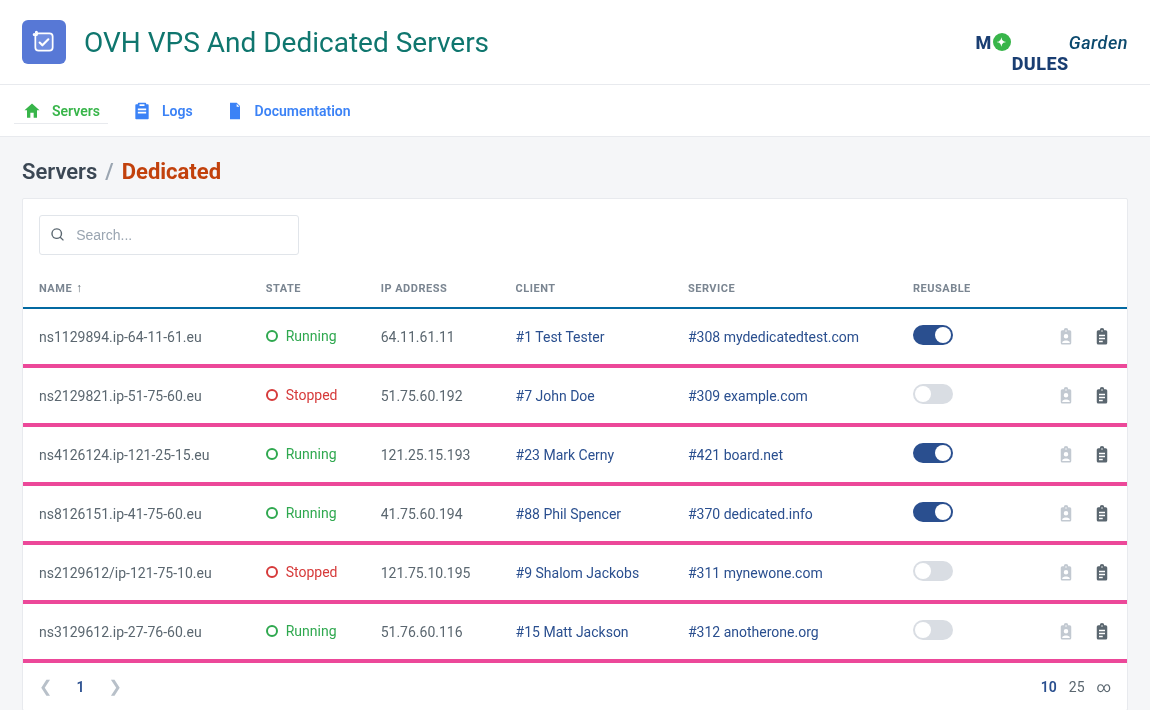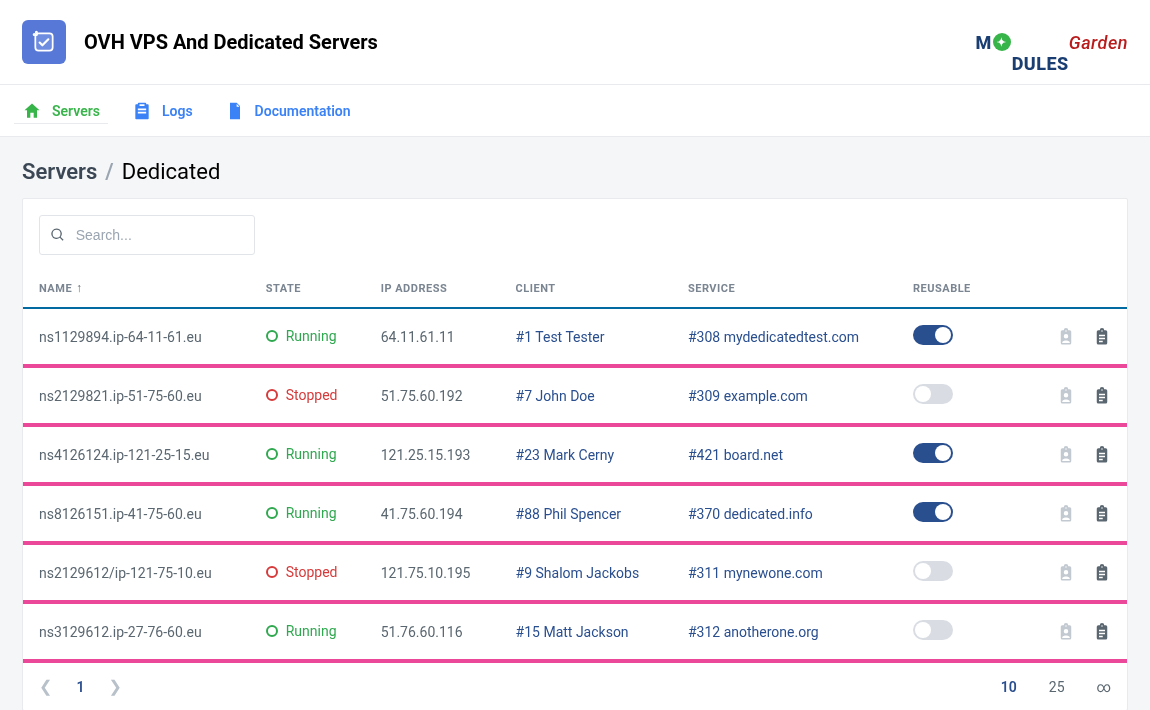--- a/index.html
+++ b/index.html
@@ -21,31 +21,31 @@
     border-bottom: 1px solid #e8eaee;
   }
   .topbar-left { display: flex; align-items: center; gap: 18px; }
   .app-icon {
     width: 44px; height: 44px;
     background: #5778d6;
     border-radius: 6px;
     display: flex; align-items: center; justify-content: center;
   }
   .app-icon svg { width: 26px; height: 26px; }
-  .app-title { font-size: 20px; font-weight: 700; color: #000000; }
+  .app-title { font-size: 28px; font-weight: 400; color: #0f766e; }
 
   .brand { display: flex; align-items: center; font-weight: 800; font-size: 18px; letter-spacing: .5px; }
   .brand .m { color: #1a3e72; }
   .brand .globe {
     display: inline-flex; width: 18px; height: 18px; border-radius: 50%;
     background: #38b54a; margin: 0 1px; align-items: center; justify-content: center;
     color: #fff; font-size: 11px; font-weight: 900;
   }
   .brand .dules { color: #1a3e72; margin-top: 43px; }
-  .brand .garden { color: #b91c1c; font-weight: 500; font-style: italic; }
+  .brand .garden { color: #0c4a6e; font-weight: 500; font-style: italic; }
 
   
   .navtabs {
     display: flex; align-items: center; gap: 32px;
     padding: 0 22px;
     background: #ffffff;
     border-bottom: 1px solid #e8eaee;
     height: 52px;
   }
   .navtab {
@@ -70,33 +70,33 @@
   .navtab.active .ico { color: #38b54a; }
   .navtab .ico svg { width: 20px; height: 20px; }
 
   
   .crumb {
     padding: 22px 22px 14px 22px;
     font-size: 22px; font-weight: 600; color: #3b4754;
     display: flex; gap: 8px;
   }
   .crumb .sep { color: #9aa5b1; }
-  .crumb .last { color: #000000; font-weight: 400; }
+  .crumb .last { color: #c2410c; font-weight: 700; }
 
   
   .card {
     margin: 0 22px 22px 22px;
     background: #ffffff;
     border: 1px solid #e8eaee;
     border-radius: 2px;
   }
   .search-wrap { padding: 16px 16px 8px 16px; }
   .search-box {
     display: flex; align-items: center; gap: 8px;
-    width: 216px; height: 40px;
+    width: 260px; height: 40px;
     border: 1px solid #e1e5ea; border-radius: 3px;
     padding: 0 10px;
   }
   .search-box svg { width: 18px; height: 18px; color: #5b6770; }
   .search-box input {
     border: none; outline: none; width: 100%; font-size: 14px; color: #5b6770;
   }
   .search-box input::placeholder { color: #9aa5b1; }
 
   table { width: 100%; border-collapse: collapse; }
@@ -146,21 +146,21 @@
   .row-actions svg { width: 18px; height: 18px; }
 
   
   .pager {
     display: flex; align-items: center; justify-content: space-between;
     padding: 14px 16px;
   }
   .pager-left { display: flex; align-items: center; gap: 24px; }
   .pager-arrow { color: #b8c0c9; cursor: pointer; font-size: 16px; }
   .pager-page { color: #2a4f8f; font-weight: 600; }
-  .pager-right { display: flex; align-items: center; gap: 32px; color: #5b6770; }
+  .pager-right { display: flex; align-items: center; gap: 12px; color: #5b6770; }
   .pager-right .active { color: #2a4f8f; font-weight: 600; }
   .pager-right span { cursor: pointer; }
 
   th.col-actions, td.col-actions { width: 110px; }
   th.col-reusable, td.col-reusable { width: 120px; }
 </style>
 </head>
 <body>
 
 <div class="topbar">

